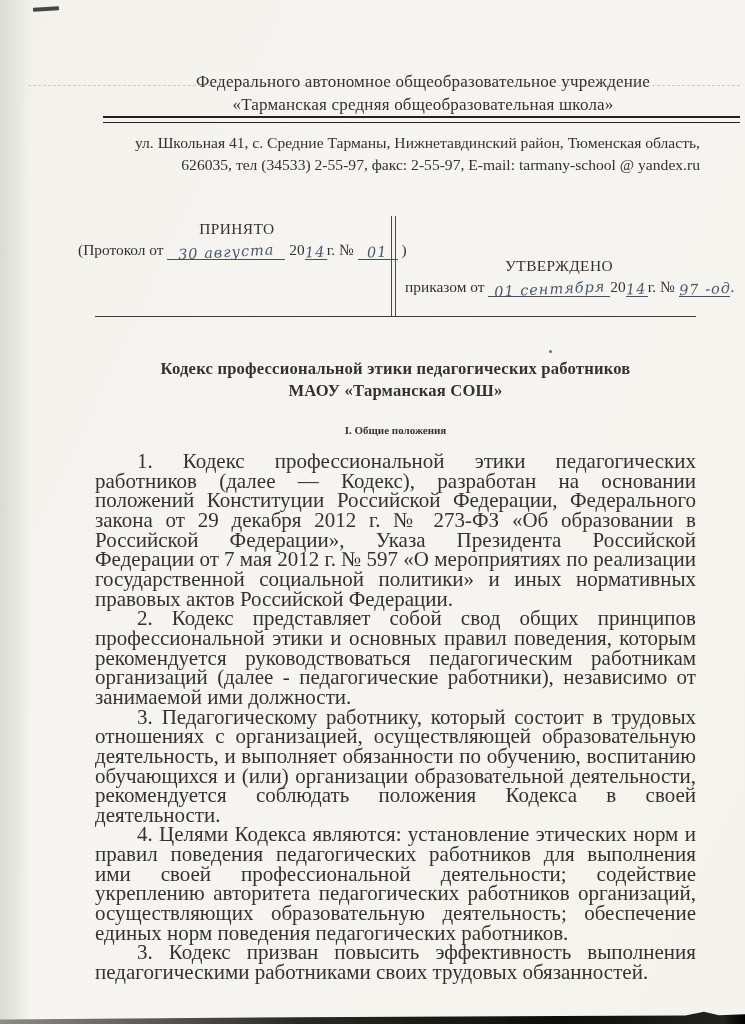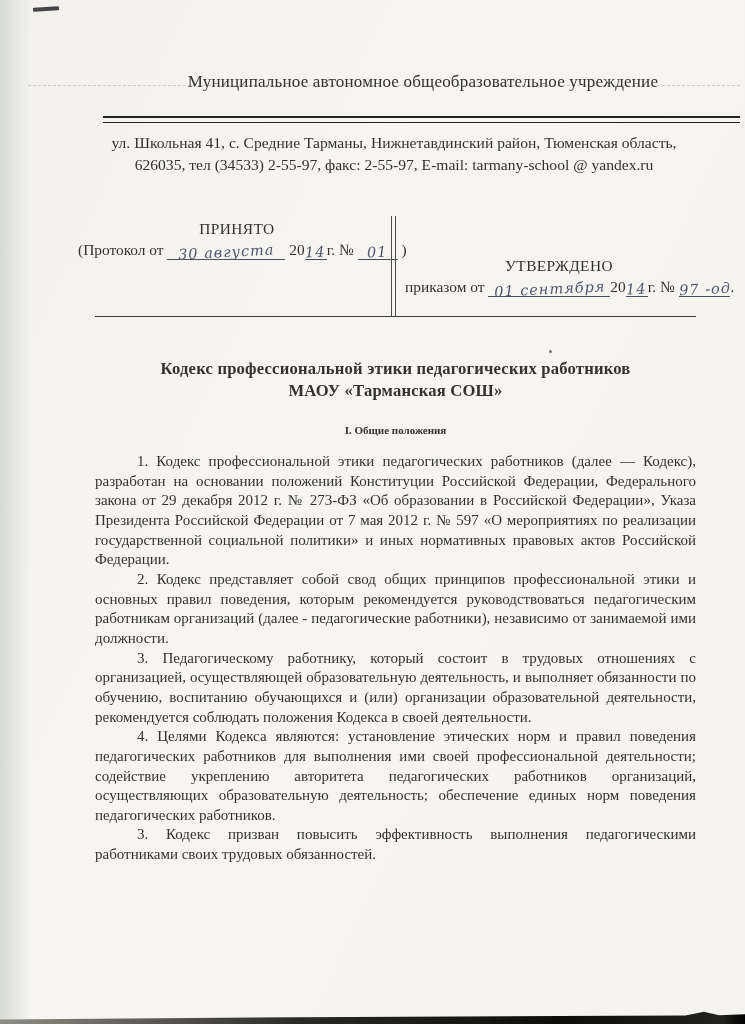--- a/index.html
+++ b/index.html
@@ -45,21 +45,21 @@
   .org-block{
     position:absolute;top:70px;left:95px;width:600px;padding-left:28px;
     text-align:center;font-size:17px;line-height:23px;letter-spacing:.2px;
   }
   .double-rule{
     position:absolute;top:116px;left:103px;width:637px;height:4px;
     border-top:2.4px solid var(--rule);border-bottom:1.8px solid var(--rule);
   }
   .address-block{
     position:absolute;top:132px;left:88px;width:612px;
-    text-align:center;font-size:15.6px;line-height:21.5px;
+    text-align:right;font-size:15.6px;line-height:21.5px;
   }
   
   .approval{position:absolute;top:219px;left:0;width:745px;height:98px;font-size:15.4px;}
   .accepted{position:absolute;left:78px;top:0;width:318px;text-align:center;line-height:20.5px;}
   .approved{position:absolute;left:405px;top:0;width:308px;text-align:center;line-height:21px;margin-top:36px;}
   .col-heading{font-weight:normal;letter-spacing:.4px;}
   .nowrap{white-space:nowrap;}
   .divider{
     position:absolute;left:391px;top:-3px;height:100px;width:3px;
     border-left:1.6px solid #4c4c47;border-right:1.6px solid #4c4c47;
@@ -84,36 +84,37 @@
   .title-block{
     position:absolute;top:358px;left:95px;width:601px;
     text-align:center;font-weight:bold;font-size:16.6px;line-height:21.5px;letter-spacing:.2px;
   }
   .section-heading{
     position:absolute;top:424px;left:95px;width:601px;
     text-align:center;font-weight:bold;font-size:11px;
   }
   .body-block{
     position:absolute;top:452px;left:95px;width:601px;
-    font-size:15px;line-height:19.65px;text-align:justify;
+    font-size:21px;line-height:19.65px;text-align:justify;
   }
   .body-block p{margin:0;text-indent:42px;}
 </style>
 </head>
 <body>
 
 <div class="page">
 
   <div class="left-edge"></div>
   <div class="top-dash"></div>
   <div class="faint-rule"></div>
   <div class="title-speck"></div>
 
   <div class="org-block">
-    <div>Муниципальное автономное общеобразовательное учреждение</div>
+    <div>Федерального автономное общеобразовательное учреждение</div>
+    <div>«Тарманская средняя общеобразовательная школа»</div>
   </div>
   <div class="double-rule"></div>
   <div class="address-block">
     <div>ул. Школьная 41, с. Средние Тарманы, Нижнетавдинский район, Тюменская область,</div>
     <div>626035, тел (34533) 2-55-97, факс: 2-55-97, E-mail: tarmany-school @ yandex.ru</div>
   </div>
 
   <div class="approval">
     <div class="accepted">
       <div class="col-heading">ПРИНЯТО</div>

